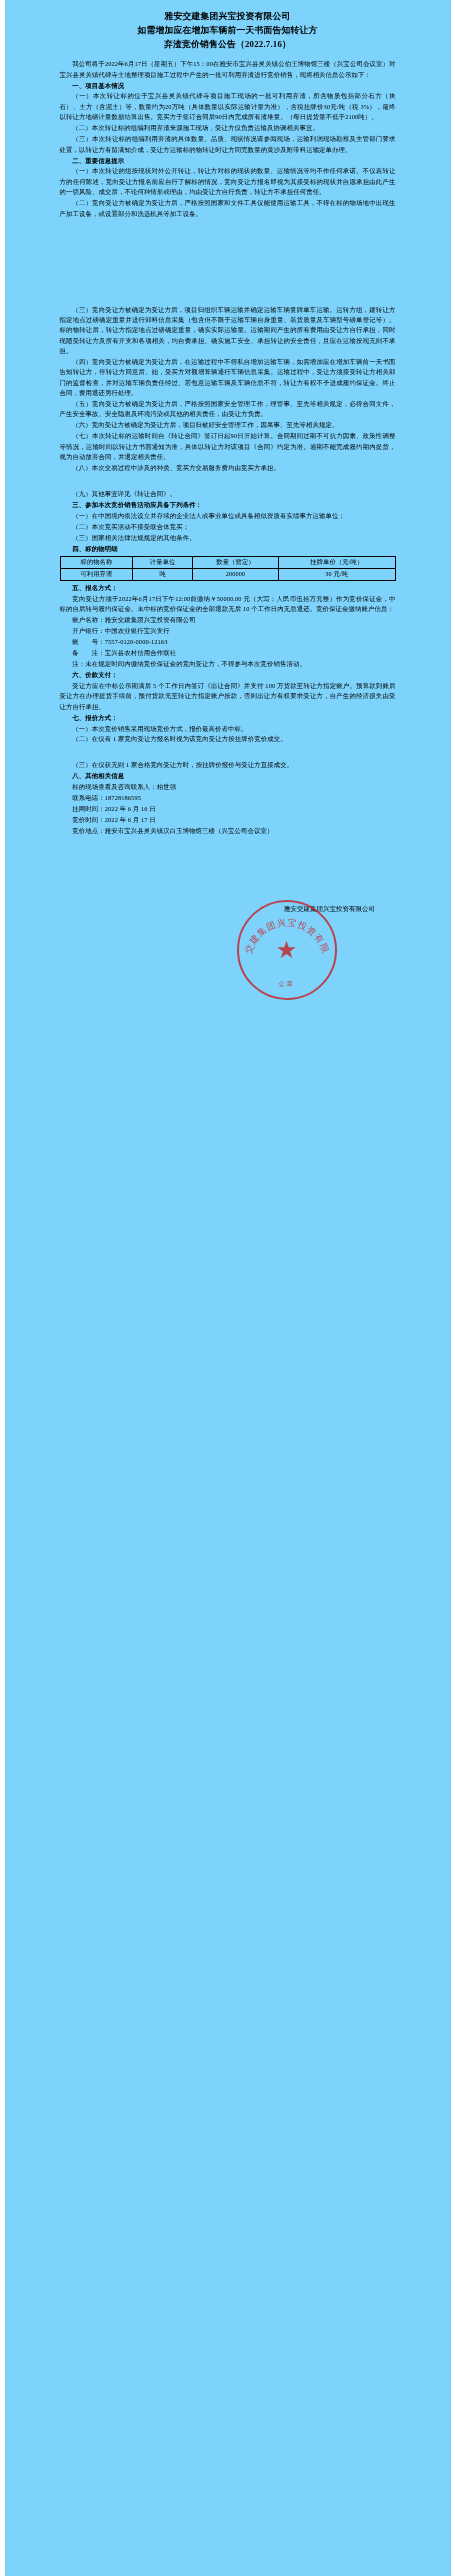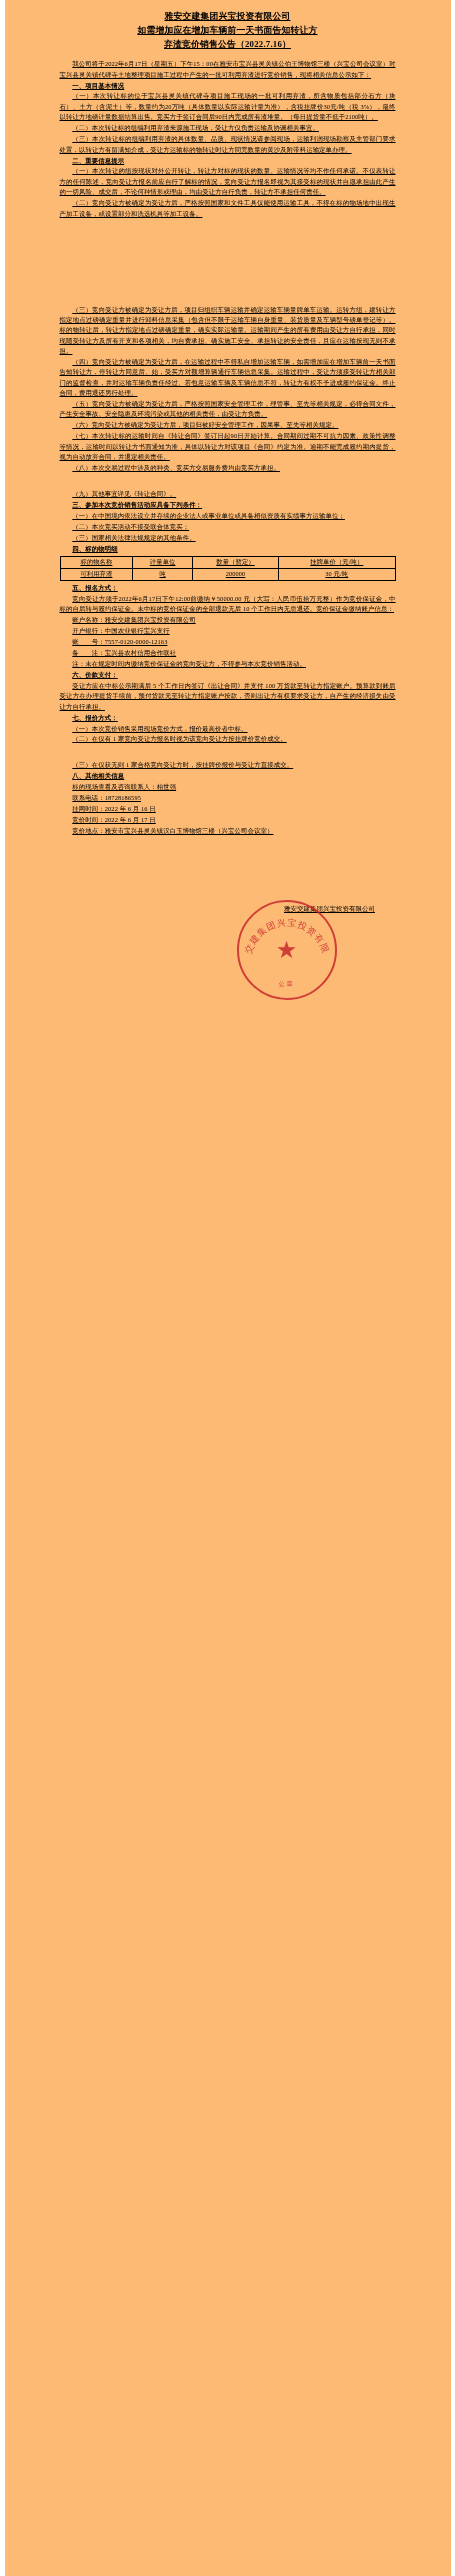--- a/index.html
+++ b/index.html
@@ -7,25 +7,24 @@
     padding: 0;
     background: #ffffff;
   }
   body {
     font-family: "Liberation Serif", "DejaVu Serif", serif;
   }
   .page {
     width: 446px;
     min-height: 2576px;
     margin: 0 auto;
-    background: #fdba74;
+    background: #7dd3fc;
     position: relative;
     box-sizing: border-box;
     padding: 10.3px 55px 23px 55px;
-    text-decoration: underline;
   }
   .title {
     text-align: center;
     font-weight: bold;
     font-size: 8.8px;
     line-height: 1.55;
     letter-spacing: 0.2px;
     color: #000;
   }
   .title div {

